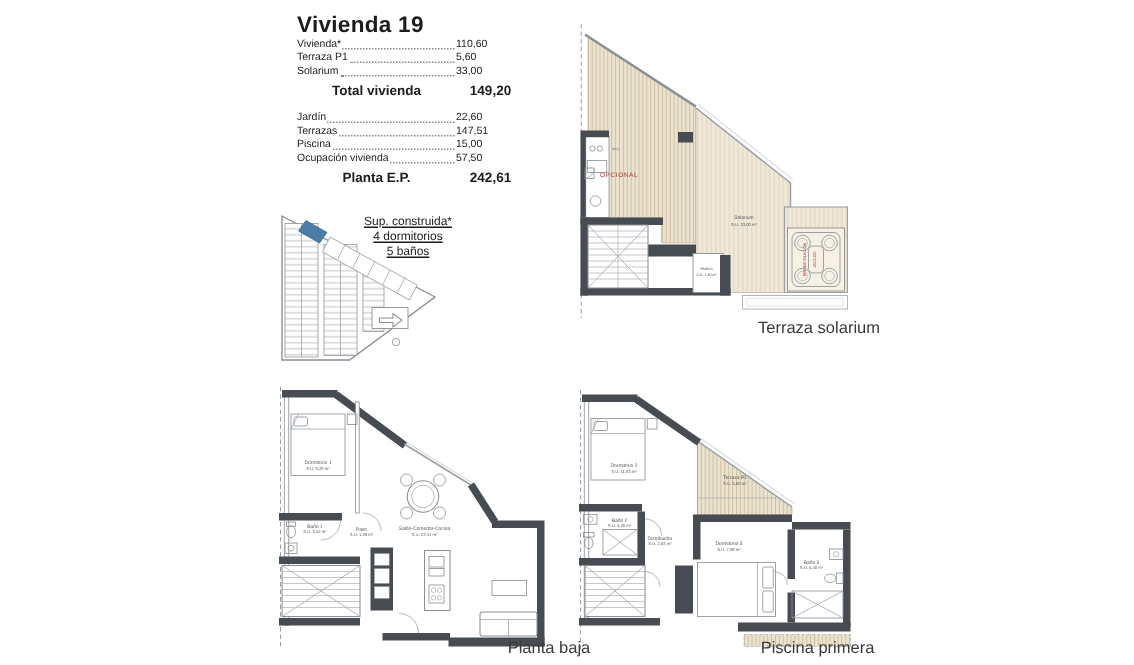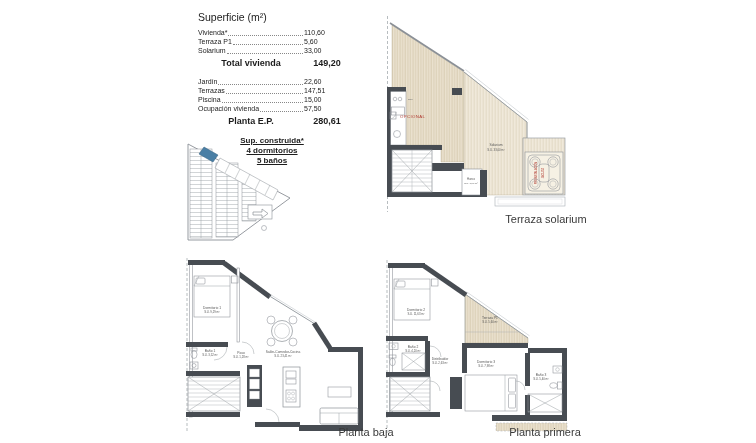--- a/index.html
+++ b/index.html
@@ -11,21 +11,21 @@
   .title{font-size:15px;font-weight:bold;letter-spacing:.2px;}
   .subtitle{font-size:10.5px;margin-top:3px;margin-bottom:5px;}
   .srow{display:flex;align-items:flex-end;font-size:7px;line-height:9px;}
   .srow .lbl{white-space:nowrap;}
   .srow .dots{flex:1;border-bottom:1px dotted #888;margin:0 1px 1.5px 1px;min-width:6px;}
   .srow .val{width:46px;text-align:left;}
   .trow{display:flex;font-size:9px;font-weight:bold;margin-top:2px;line-height:12px;text-align:center;}
   .trow .lbl{flex:1;}
   .trow .val{width:46px;}
   .grp2{margin-top:8px;}
-  .built{margin-top:9px;margin-left:30px;width:88px;text-align:center;font-size:8px;line-height:10px;font-weight:bold;}
+  .built{margin-top:19px;margin-left:30px;width:88px;text-align:center;font-size:8px;line-height:10px;}
   .built div{text-decoration:underline;}
 
   
   .plan-caption{position:absolute;width:92px;text-align:center;font-size:11px;color:#3a3a3a;}
 
   
   svg{position:absolute;}
   svg .w{fill:#474c52;stroke:none;}
   svg .lw{stroke:#474c52;fill:none;}
   svg .g1{stroke:#9aa0a5;stroke-width:1;fill:none;}
@@ -44,21 +44,21 @@
   .redtxt{fill:#b03a30;}
   .opc{font-size:4.3px;letter-spacing:.4px;}
   .jz{font-size:2.6px;text-anchor:middle;}
 </style>
 </head>
 <body>
 
 <div id="page">
 
   <div class="info">
-    <div class="subtitle">Superficie (m²)</div>
+    <div class="title">Vivienda 19</div>
 
     <div class="srow">
       <span class="lbl">Vivienda*</span>
       <span class="dots"></span>
       <span class="val">110,60</span>
     </div>
     <div class="srow">
       <span class="lbl">Terraza P1</span>
       <span class="dots"></span>
       <span class="val">5,60</span>
@@ -89,21 +89,21 @@
         <span class="dots"></span>
         <span class="val">15,00</span>
       </div>
       <div class="srow">
         <span class="lbl">Ocupación vivienda</span>
         <span class="dots"></span>
         <span class="val">57,50</span>
       </div>
       <div class="trow">
         <span class="lbl">Planta E.P.</span>
-        <span class="val">280,61</span>
+        <span class="val">242,61</span>
       </div>
     </div>
 
     <div class="built">
       <div>Sup. construida*</div>
       <div>4 dormitorios</div>
       <div>5 baños</div>
     </div>
   </div>
 
@@ -446,15 +446,15 @@
     <text x="54" y="112" class="rl">Distribuidor</text>
     <text x="54" y="115.5" class="ra">S.U. 2,63 m²</text>
     <text x="100" y="115" class="rl">Dormitorio 3</text>
     <text x="100" y="119" class="ra">S.U. 7,98 m²</text>
     <text x="155" y="128" class="rl">Baño 3</text>
     <text x="155" y="131.5" class="ra">S.U. 5,40 m²</text>
   </svg>
 
   <div class="plan-caption" style="left:500px;top:213px">Terraza solarium</div>
   <div class="plan-caption" style="left:320px;top:426px">Planta baja</div>
-  <div class="plan-caption" style="left:499px;top:426px">Planta primera</div>
+  <div class="plan-caption" style="left:499px;top:426px">Piscina primera</div>
 
 </div>
 
 </body></html>

